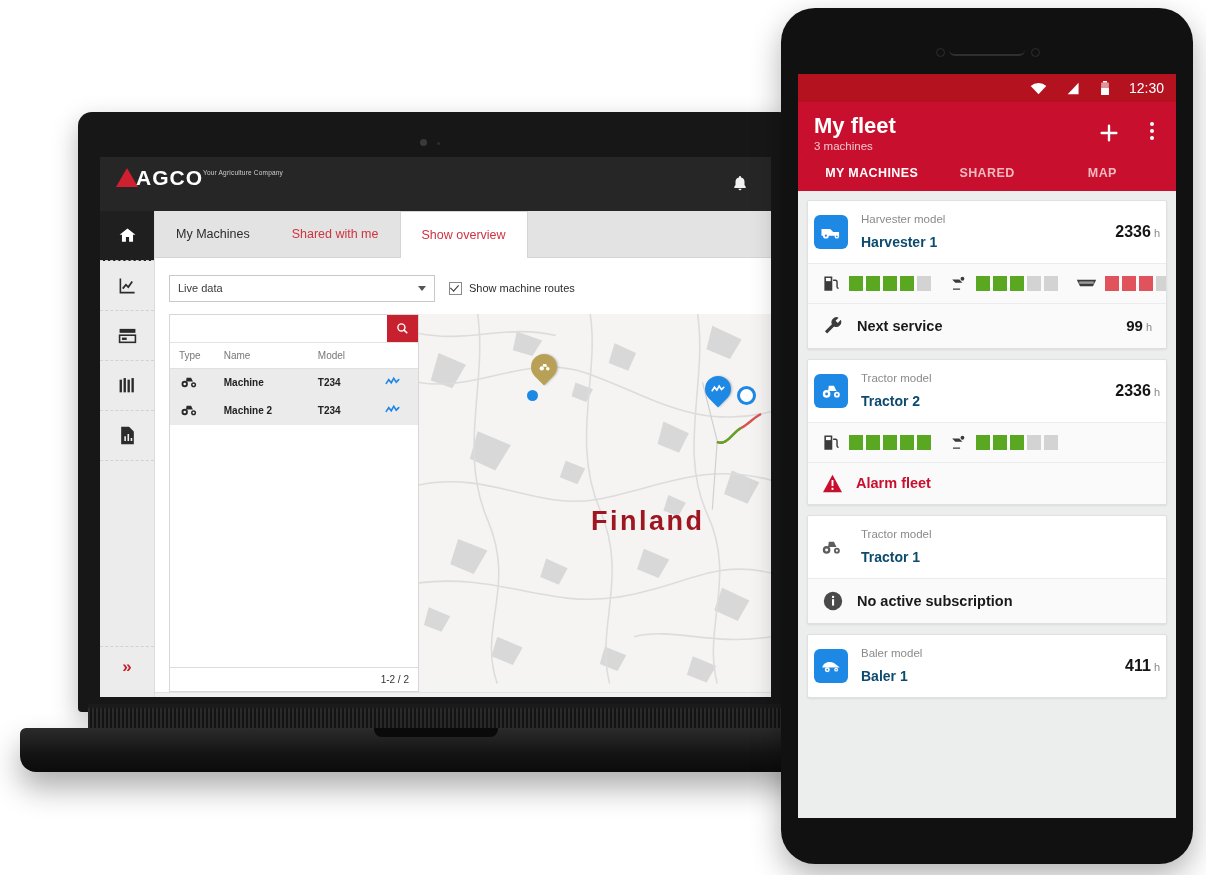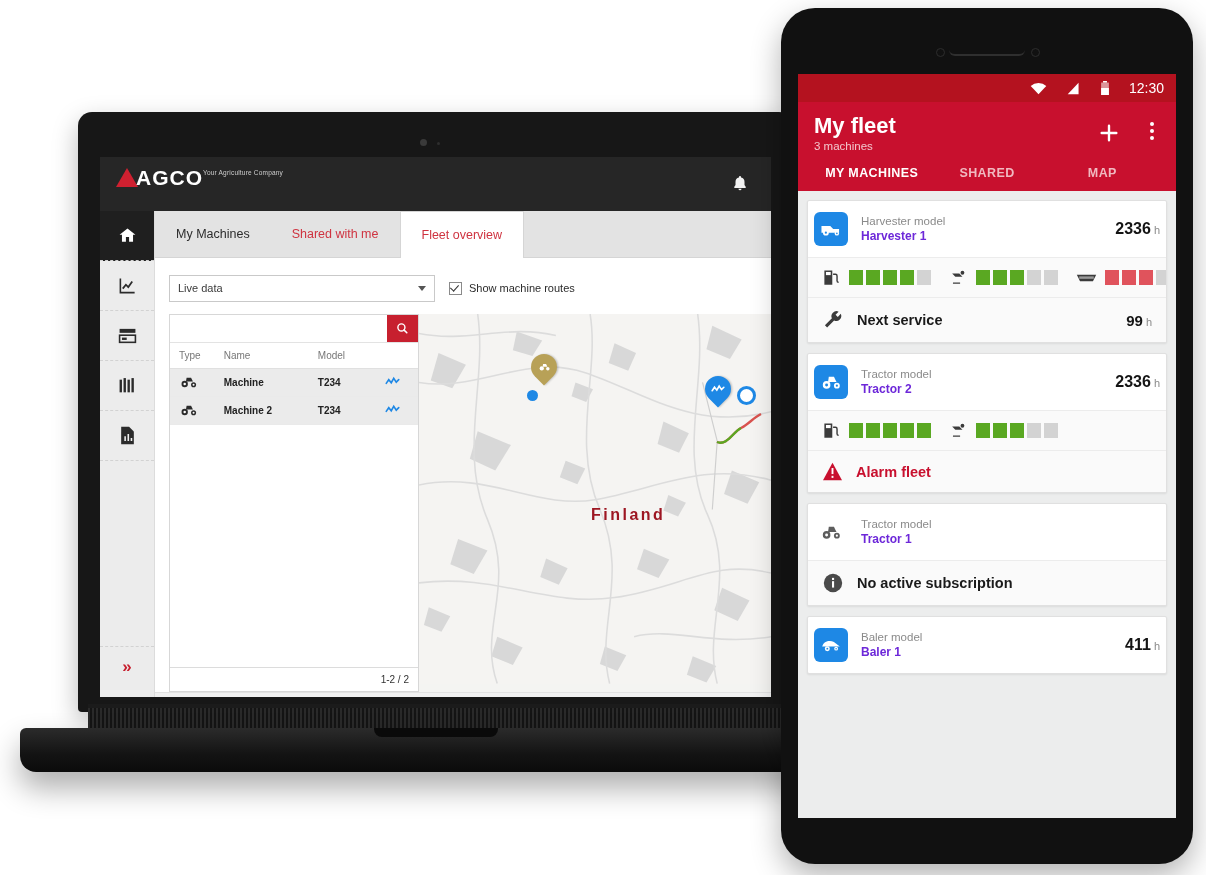--- a/index.html
+++ b/index.html
@@ -79,21 +79,21 @@
   table.mlist td{padding:6px 4px;color:#222;font-weight:bold;border-bottom:1px solid #eaeaea;
                  background:#ebebeb;}
   .c-type{width:40px;padding-left:9px !important;}
   .c-name{width:96px;}
   .c-model{width:66px;}
   .c-act{width:32px;}
   .pgr{margin-top:auto;border-top:1px solid #dcdcdc;padding:6px 9px;font-size:10px;color:#333;text-align:right;}
 
   .mapwrap{flex:1;position:relative;background:#f4f4f2;overflow:hidden;margin-left:0;}
   .map-ink{position:absolute;inset:0;}
-  .fin-label{position:absolute;left:172px;top:192px;color:#9d1622;font-size:16px;
+  .fin-label{position:absolute;left:172px;top:192px;color:#9d1622;font-size:27px;
              font-weight:bold;letter-spacing:2.5px;}
   .pin{position:absolute;}
   .pin-body{width:26px;height:26px;border-radius:50% 50% 50% 0;transform:rotate(-45deg);
             display:flex;align-items:center;justify-content:center;
             box-shadow:1px 1px 2px rgba(0,0,0,.2);}
   .pin-body>*{transform:rotate(45deg);}
   .dot-b{position:absolute;width:11px;height:11px;border-radius:50%;background:#1e88e5;}
   .dot-ring{position:absolute;width:13px;height:13px;border-radius:50%;background:#fff;
             border:3px solid #1e88e5;}
 
@@ -128,21 +128,21 @@
 
   .ph-list{padding:9px 9px 0 9px;}
   .card{background:#fff;border:1px solid #e0e0e0;border-radius:2px;margin-bottom:10px;
         box-shadow:0 1px 2px rgba(0,0,0,.08);overflow:hidden;}
   .card-head{display:flex;align-items:center;padding:11px 6px;}
   .mach-ic{width:34px;height:34px;border-radius:6px;background:#1e88e5;
            display:flex;align-items:center;justify-content:center;flex:0 0 auto;}
   .mach-ic.off{background:transparent;}
   .mach-txt{margin-left:13px;flex:1;}
   .mach-model{font-size:11.5px;color:#8a8a8a;line-height:1.25;}
-  .mach-name{font-size:12px;color:#6d28d9;font-weight:bold;line-height:1.25;}
+  .mach-name{font-size:14px;color:#0c4a6e;font-weight:bold;line-height:1.25;margin-top:8px;}
   .mach-hrs{font-size:16px;font-weight:bold;color:#141414;white-space:nowrap;}
   .mach-hrs em{font-style:normal;font-size:11px;font-weight:normal;color:#8a8a8a;
                margin-left:3px;}
   .gauges{display:flex;align-items:center;gap:18px;padding:10px 14px;
           border-top:1px solid #ececec;background:#fafafa;}
   .gauge{display:flex;align-items:center;gap:8px;}
   .bars{display:flex;gap:3px;}
   .bars i{width:14px;height:15px;display:block;background:#d3d3d3;}
   .bars i.g{background:#5aa822;}
   .bars i.r{background:#e0535c;}
@@ -218,21 +218,21 @@
           </svg>
         </div>
         <div class="side-spacer"></div>
         <div class="side-expand">»</div>
       </div>
 
       <div class="wa-main">
         <div class="wa-tabs">
           <div class="wa-tab plain">My Machines</div>
           <div class="wa-tab">Shared with me</div>
-          <div class="wa-tab active">Fleet overview</div>
+          <div class="wa-tab active">Show overview</div>
         </div>
 
         <div class="wa-ctrls">
           <div class="sel-box">
             <span>Live data</span>
             <span class="caret"></span>
           </div>
           <label class="chk-wrap">
             <span class="chk"></span>
             <span>Show machine routes</span>

